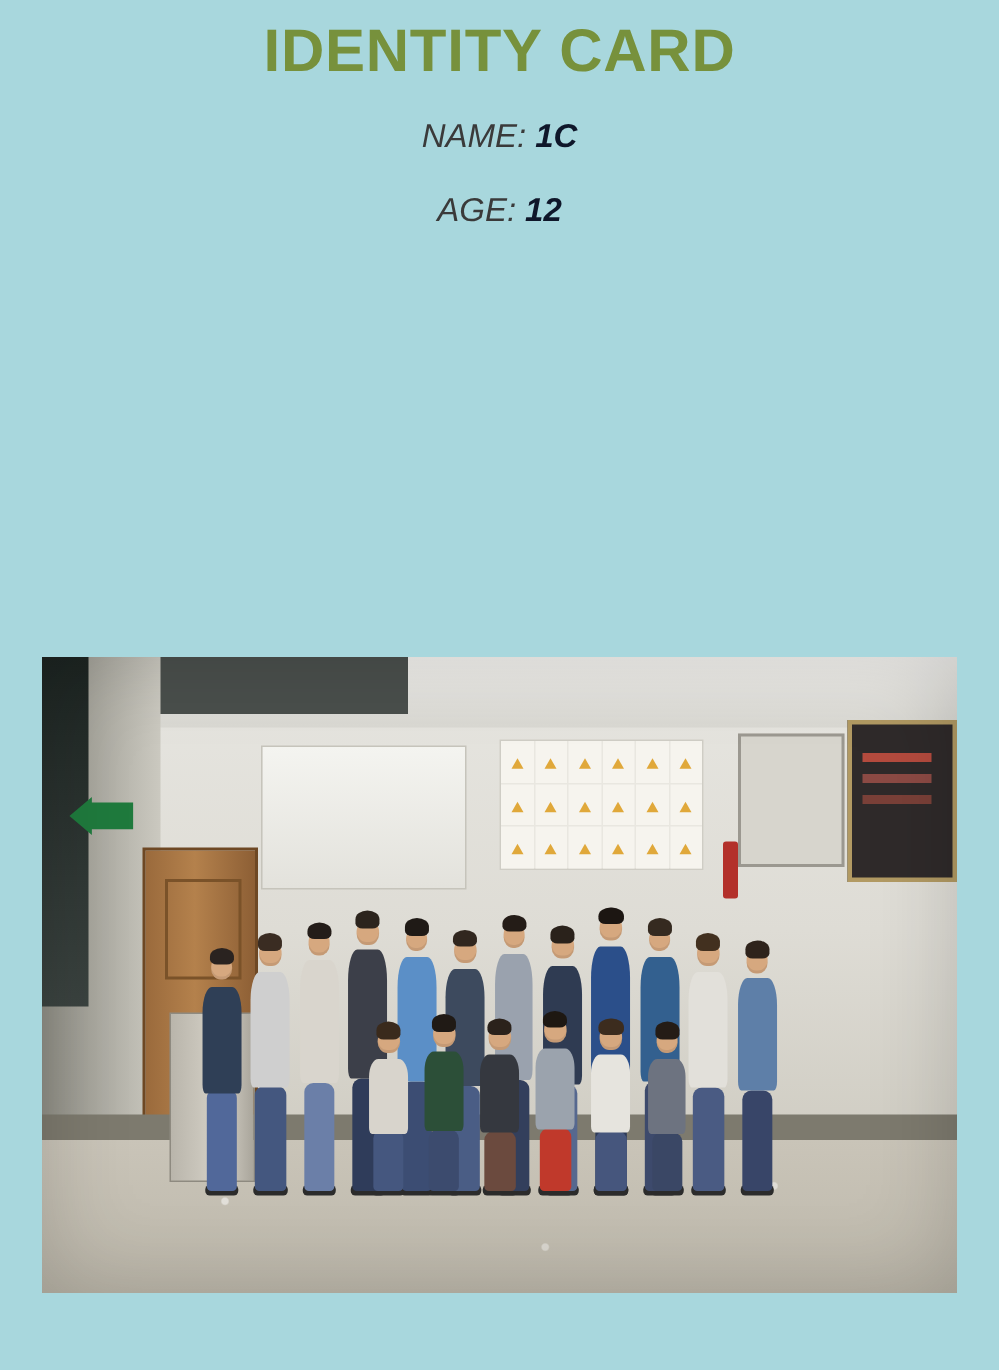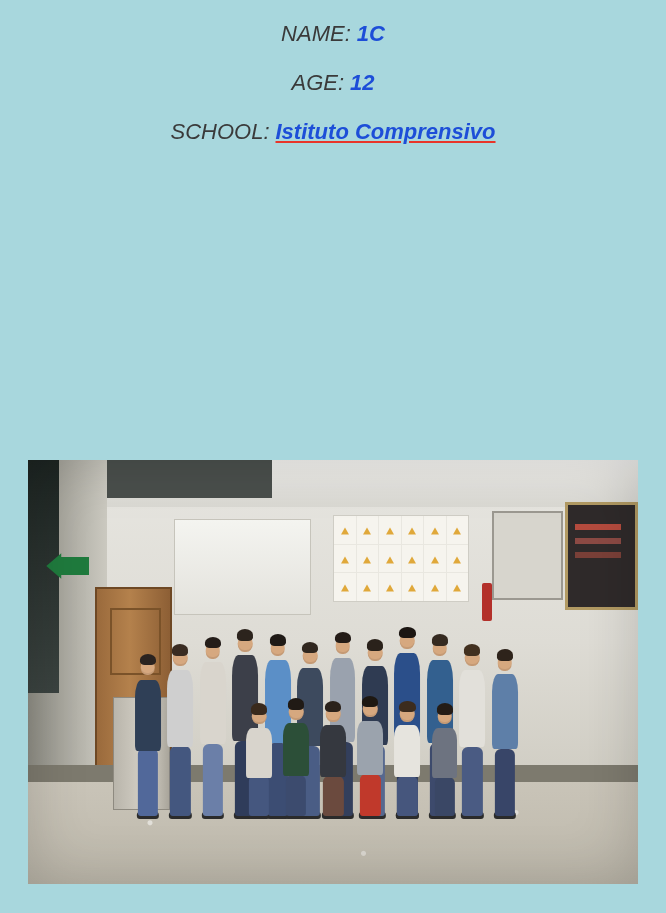--- a/index.html
+++ b/index.html
@@ -38,21 +38,21 @@
     font-style: italic;
     color: #3a3a3a;
     margin: 0 0 25px 0;
     line-height: 1.1;
   }
   .field-label {
     color: #3a3a3a;
     font-style: italic;
   }
   .field-value {
-    color: #1d4ed8;
+    color: #0f172a;
     font-weight: bold;
     margin-left: 6px;
   }
   .field-value.underlined {
     text-decoration: underline;
     text-decoration-color: #e8352a;
   }
   .photo-wrap {
     position: absolute;
     left: 28px;
@@ -250,30 +250,28 @@
     inset: 0;
     box-shadow: inset 0 0 60px rgba(0,0,0,.18);
     pointer-events: none;
   }
 </style>
 </head>
 <body>
 
 <div class="card">
 
+  <h1 class="title">IDENTITY CARD</h1>
 
   <div class="fields">
     <p class="field-row">
       <span class="field-label">NAME:</span><span class="field-value">1C</span>
     </p>
     <p class="field-row">
       <span class="field-label">AGE:</span><span class="field-value">12</span>
-    </p>
-    <p class="field-row">
-      <span class="field-label">SCHOOL:</span><span class="field-value underlined">Istituto Comprensivo</span>
     </p>
   </div>
 
   <div class="photo-wrap">
     <div class="scene">
       <div class="wall-back"></div>
       <div class="ceiling"></div>
       <div class="ceiling-dark"></div>
       <div class="wall-left"></div>
       <div class="wall-left-dark"></div>

